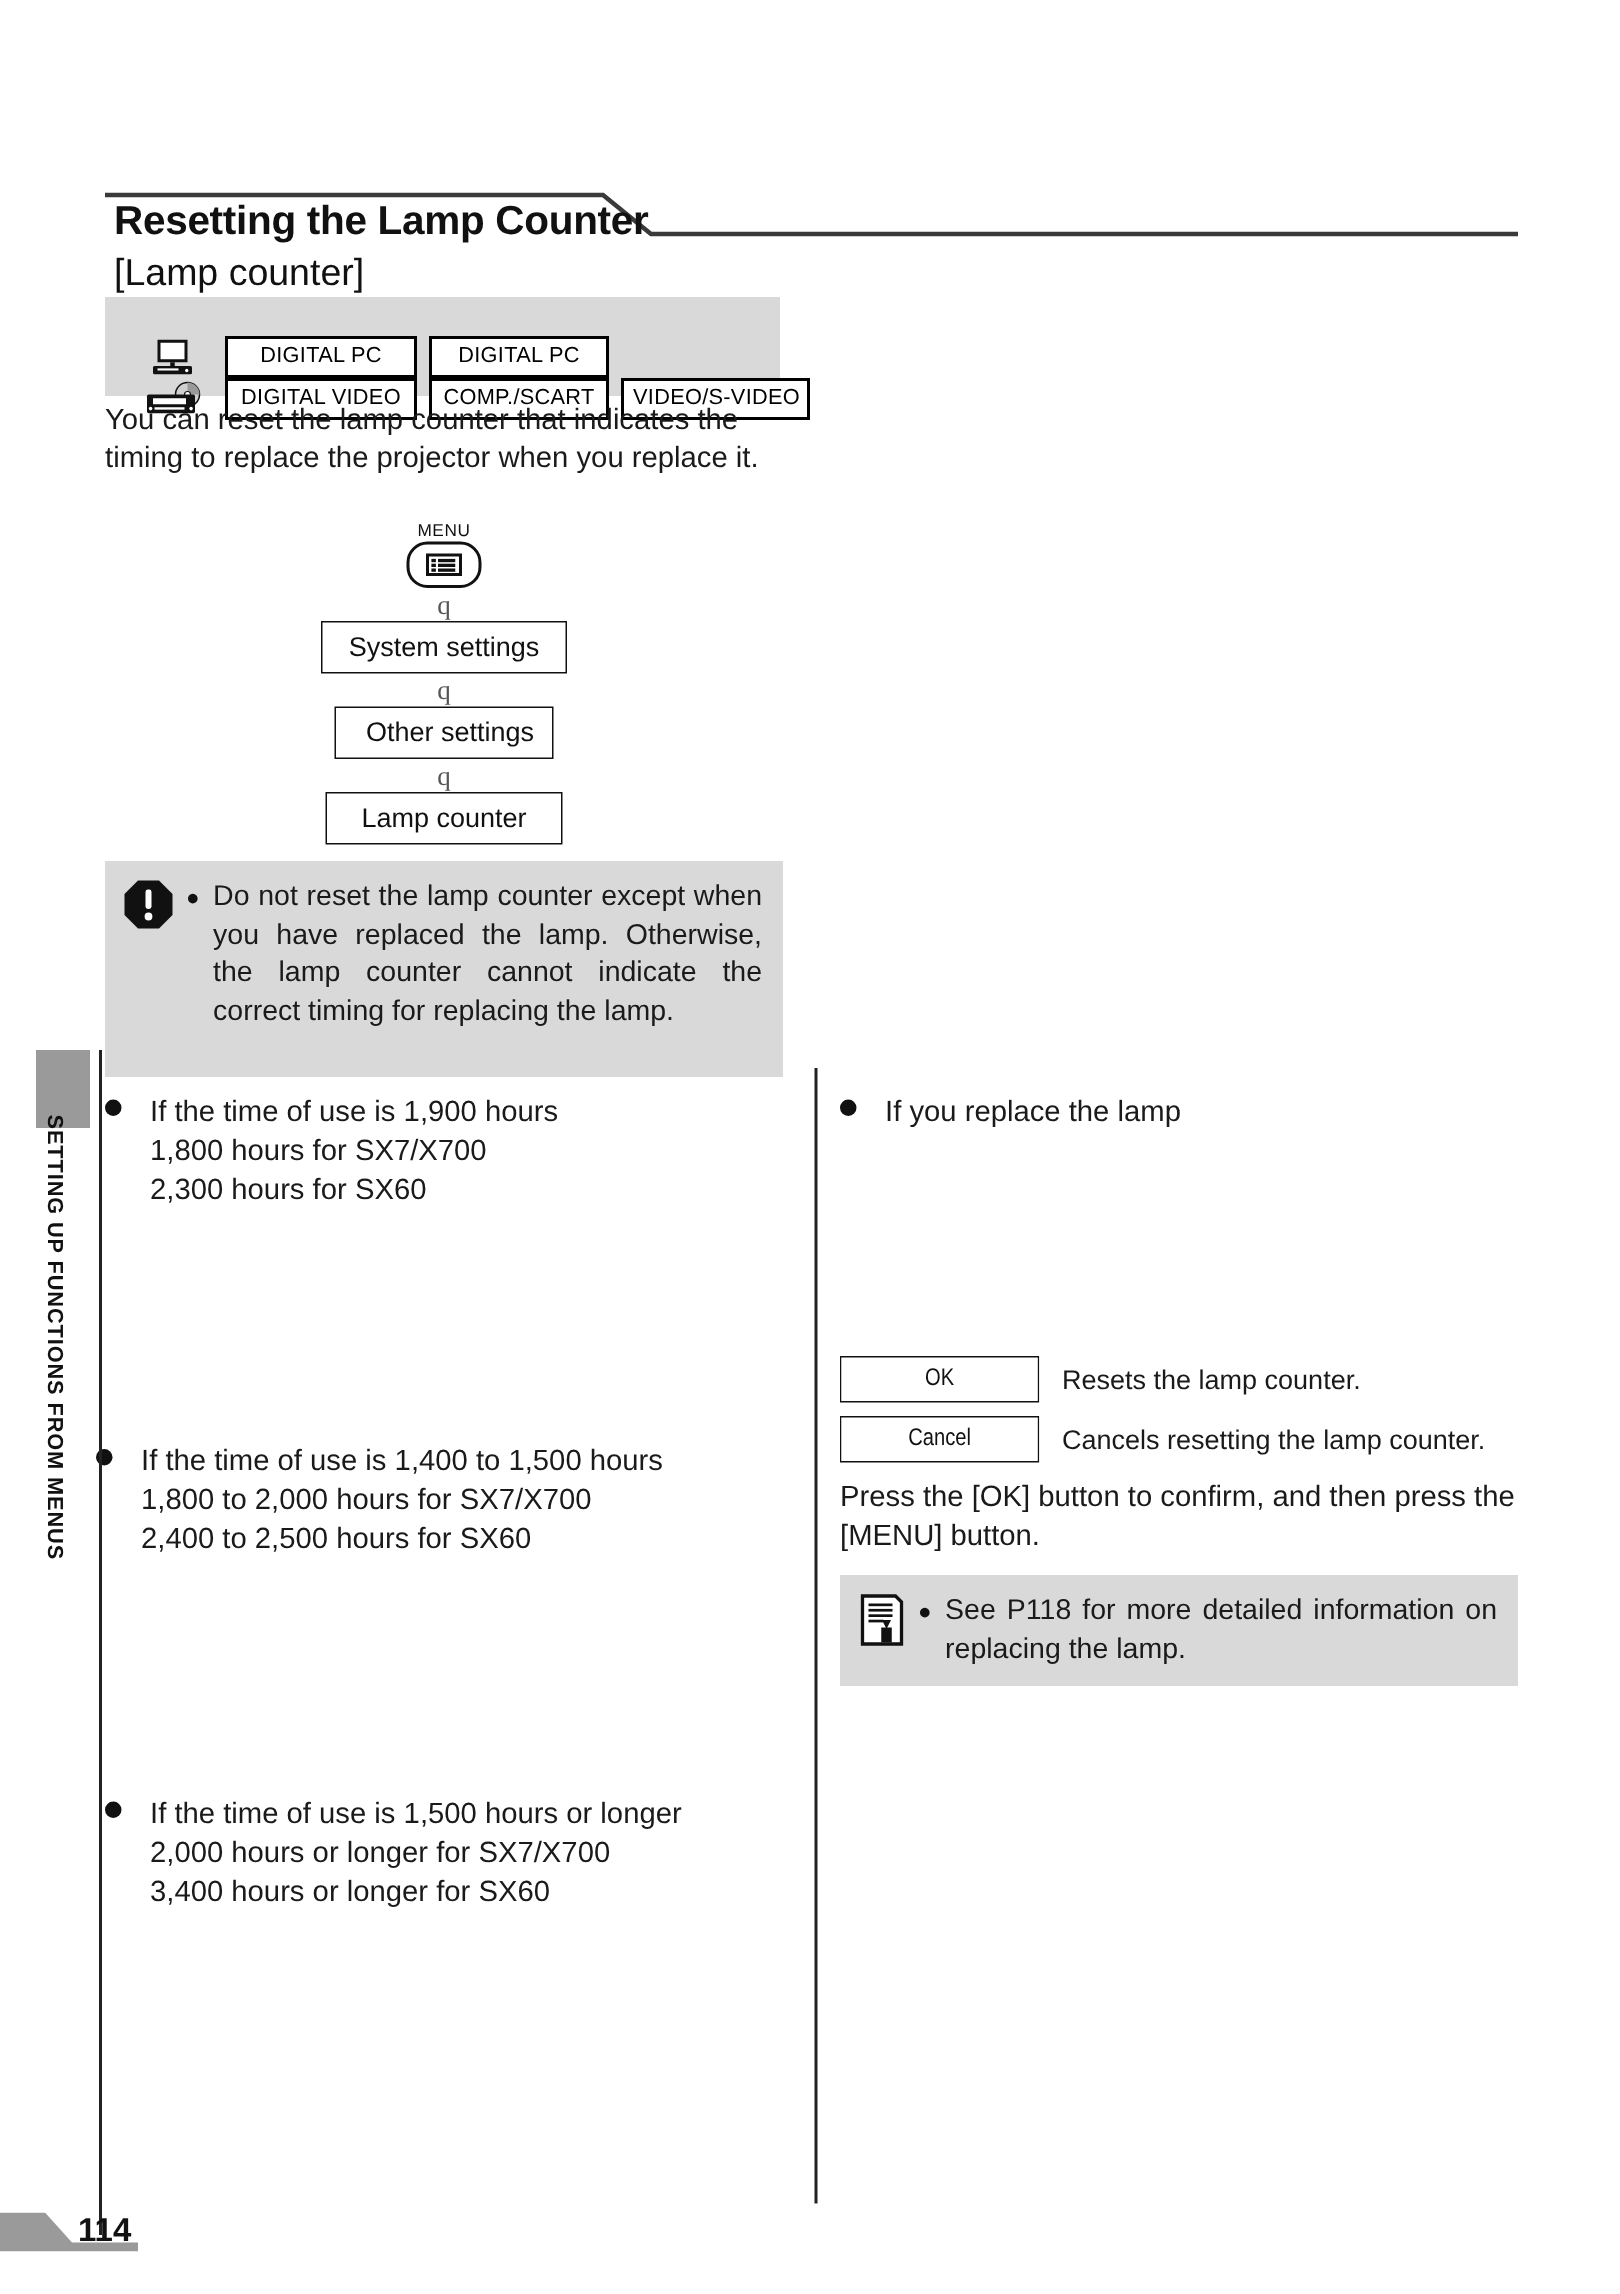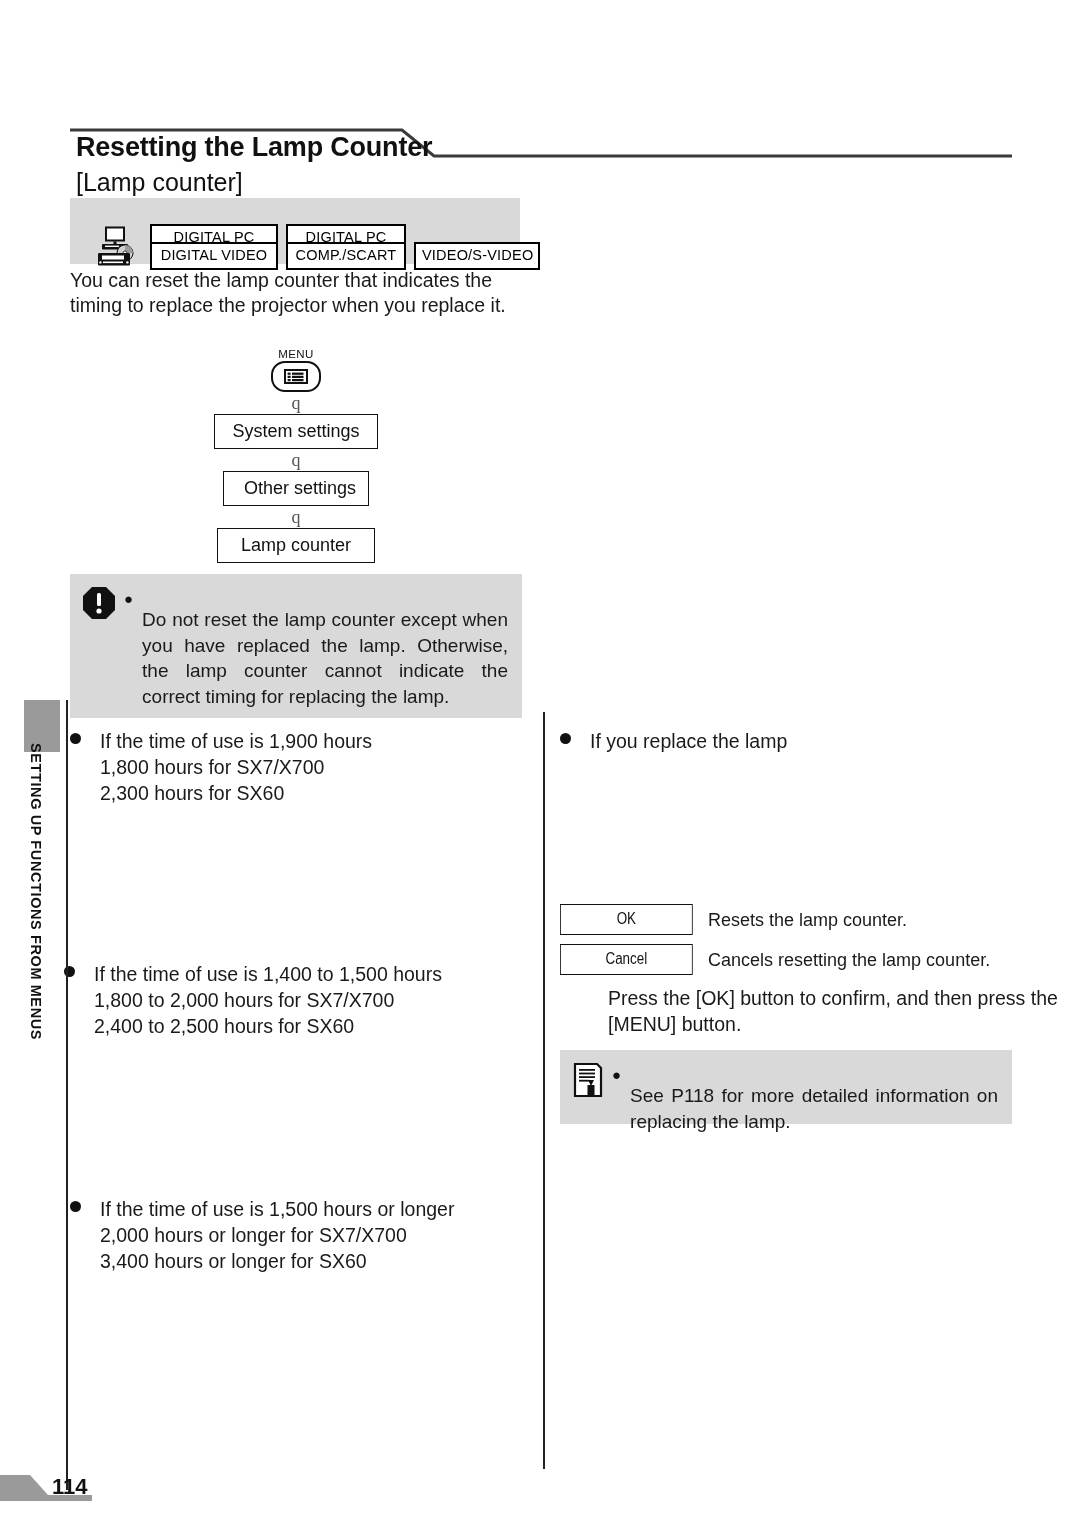--- a/index.html
+++ b/index.html
@@ -63,21 +63,21 @@
     background: #d9d9d9;
   }
   .signal-row {
     position: absolute;
     left: 24px;
     display: flex;
     align-items: center;
     gap: 8px;
   }
   .signal-row.row1 { top: 7px; margin-top: 19px; }
-  .signal-row.row2 { top: 44px; }
+  .signal-row.row2 { top: 54px; }
   .sig-icon {
     width: 48px;
     height: 24px;
     flex: 0 0 48px;
     display: block;
   }
   .badge {
     background: #ffffff;
     border: 2px solid #000000;
     font-size: 14.5px;
@@ -171,21 +171,20 @@
     line-height: 1;
     color: #111;
   }
   .notebox .note-text {
     flex: 1 1 auto;
     padding: 11px 14px 12px 9px;
     font-size: 19px;
     line-height: 25.5px;
     text-align: justify;
     color: #1a1a1a;
-    margin-top: 22px;
   }
   #caution-box {
     left: 70px;
     top: 574px;
     width: 452px;
     height: 144px;
   }
   #note-box {
     left: 560px;
     top: 1050px;
@@ -266,21 +265,20 @@
   #osd-cancel { left: 560px; top: 944px; }
 
   .confirm-text {
     position: absolute;
     left: 560px;
     top: 985px;
     width: 460px;
     font-size: 19.5px;
     line-height: 26px;
     color: #1a1a1a;
-    margin-left: 48px;
   }
 
   
   .side-tab-block {
     position: absolute;
     left: 24px;
     top: 700px;
     width: 36px;
     height: 52px;
     background: #9a9a9a;

